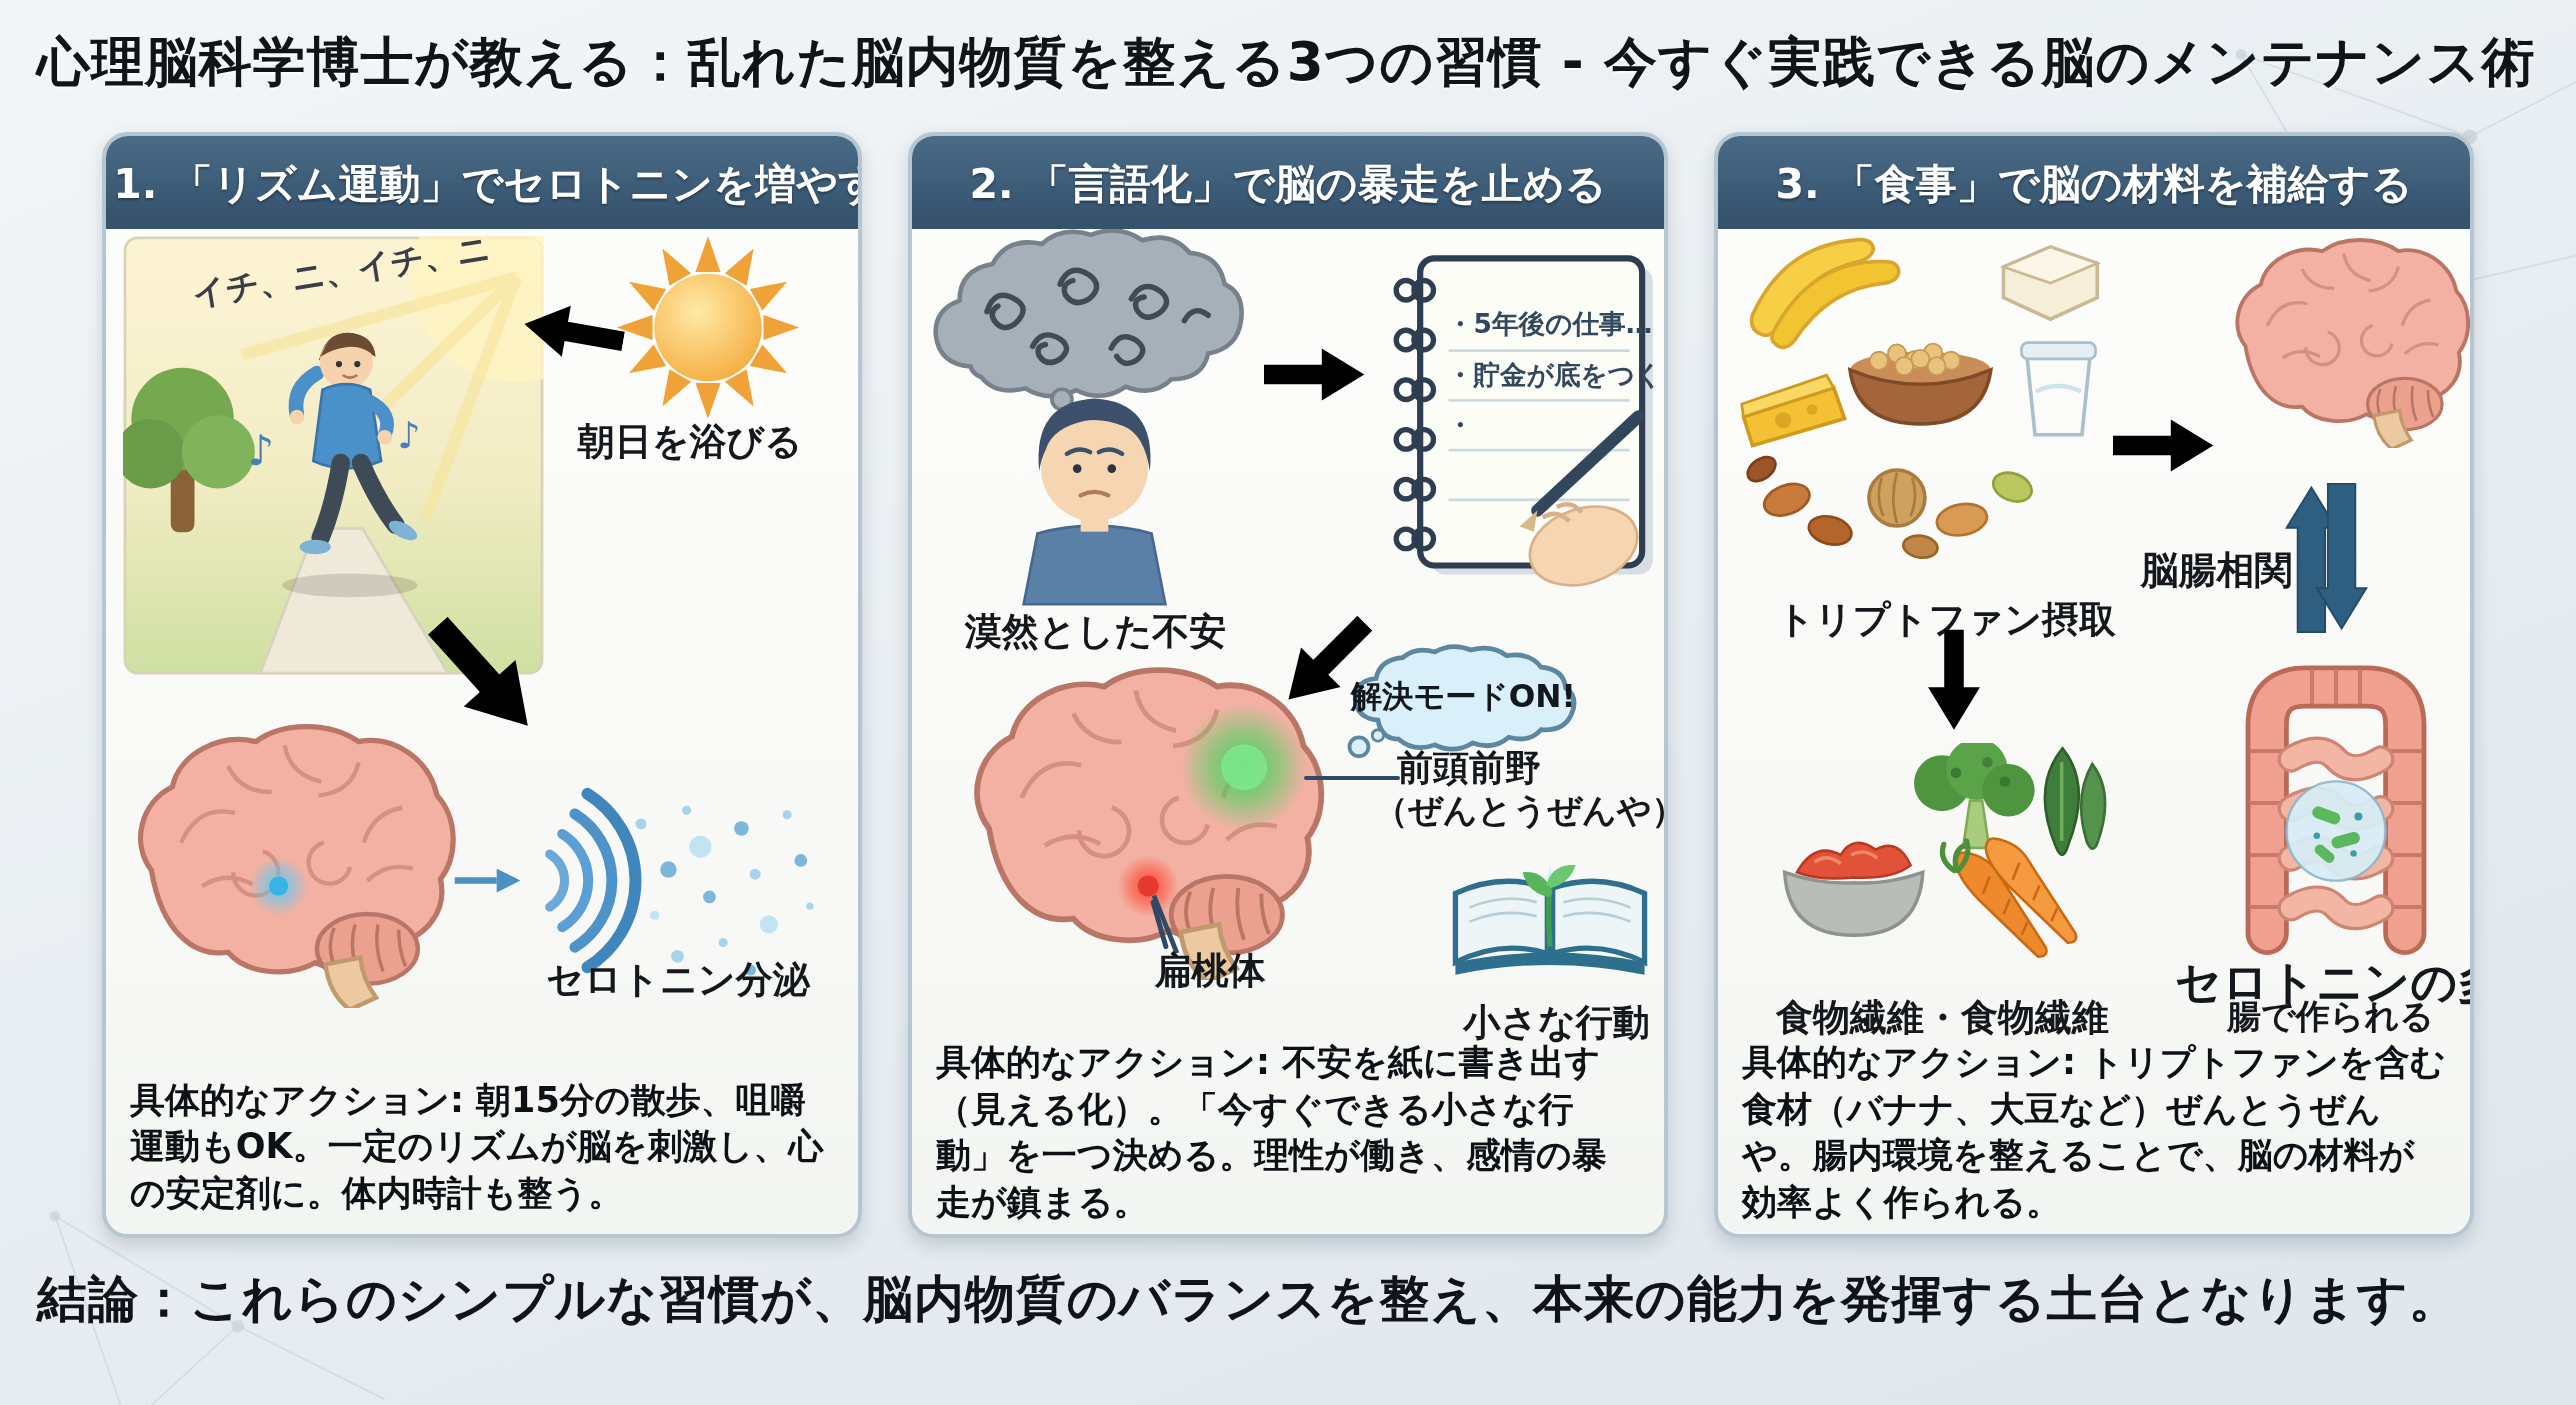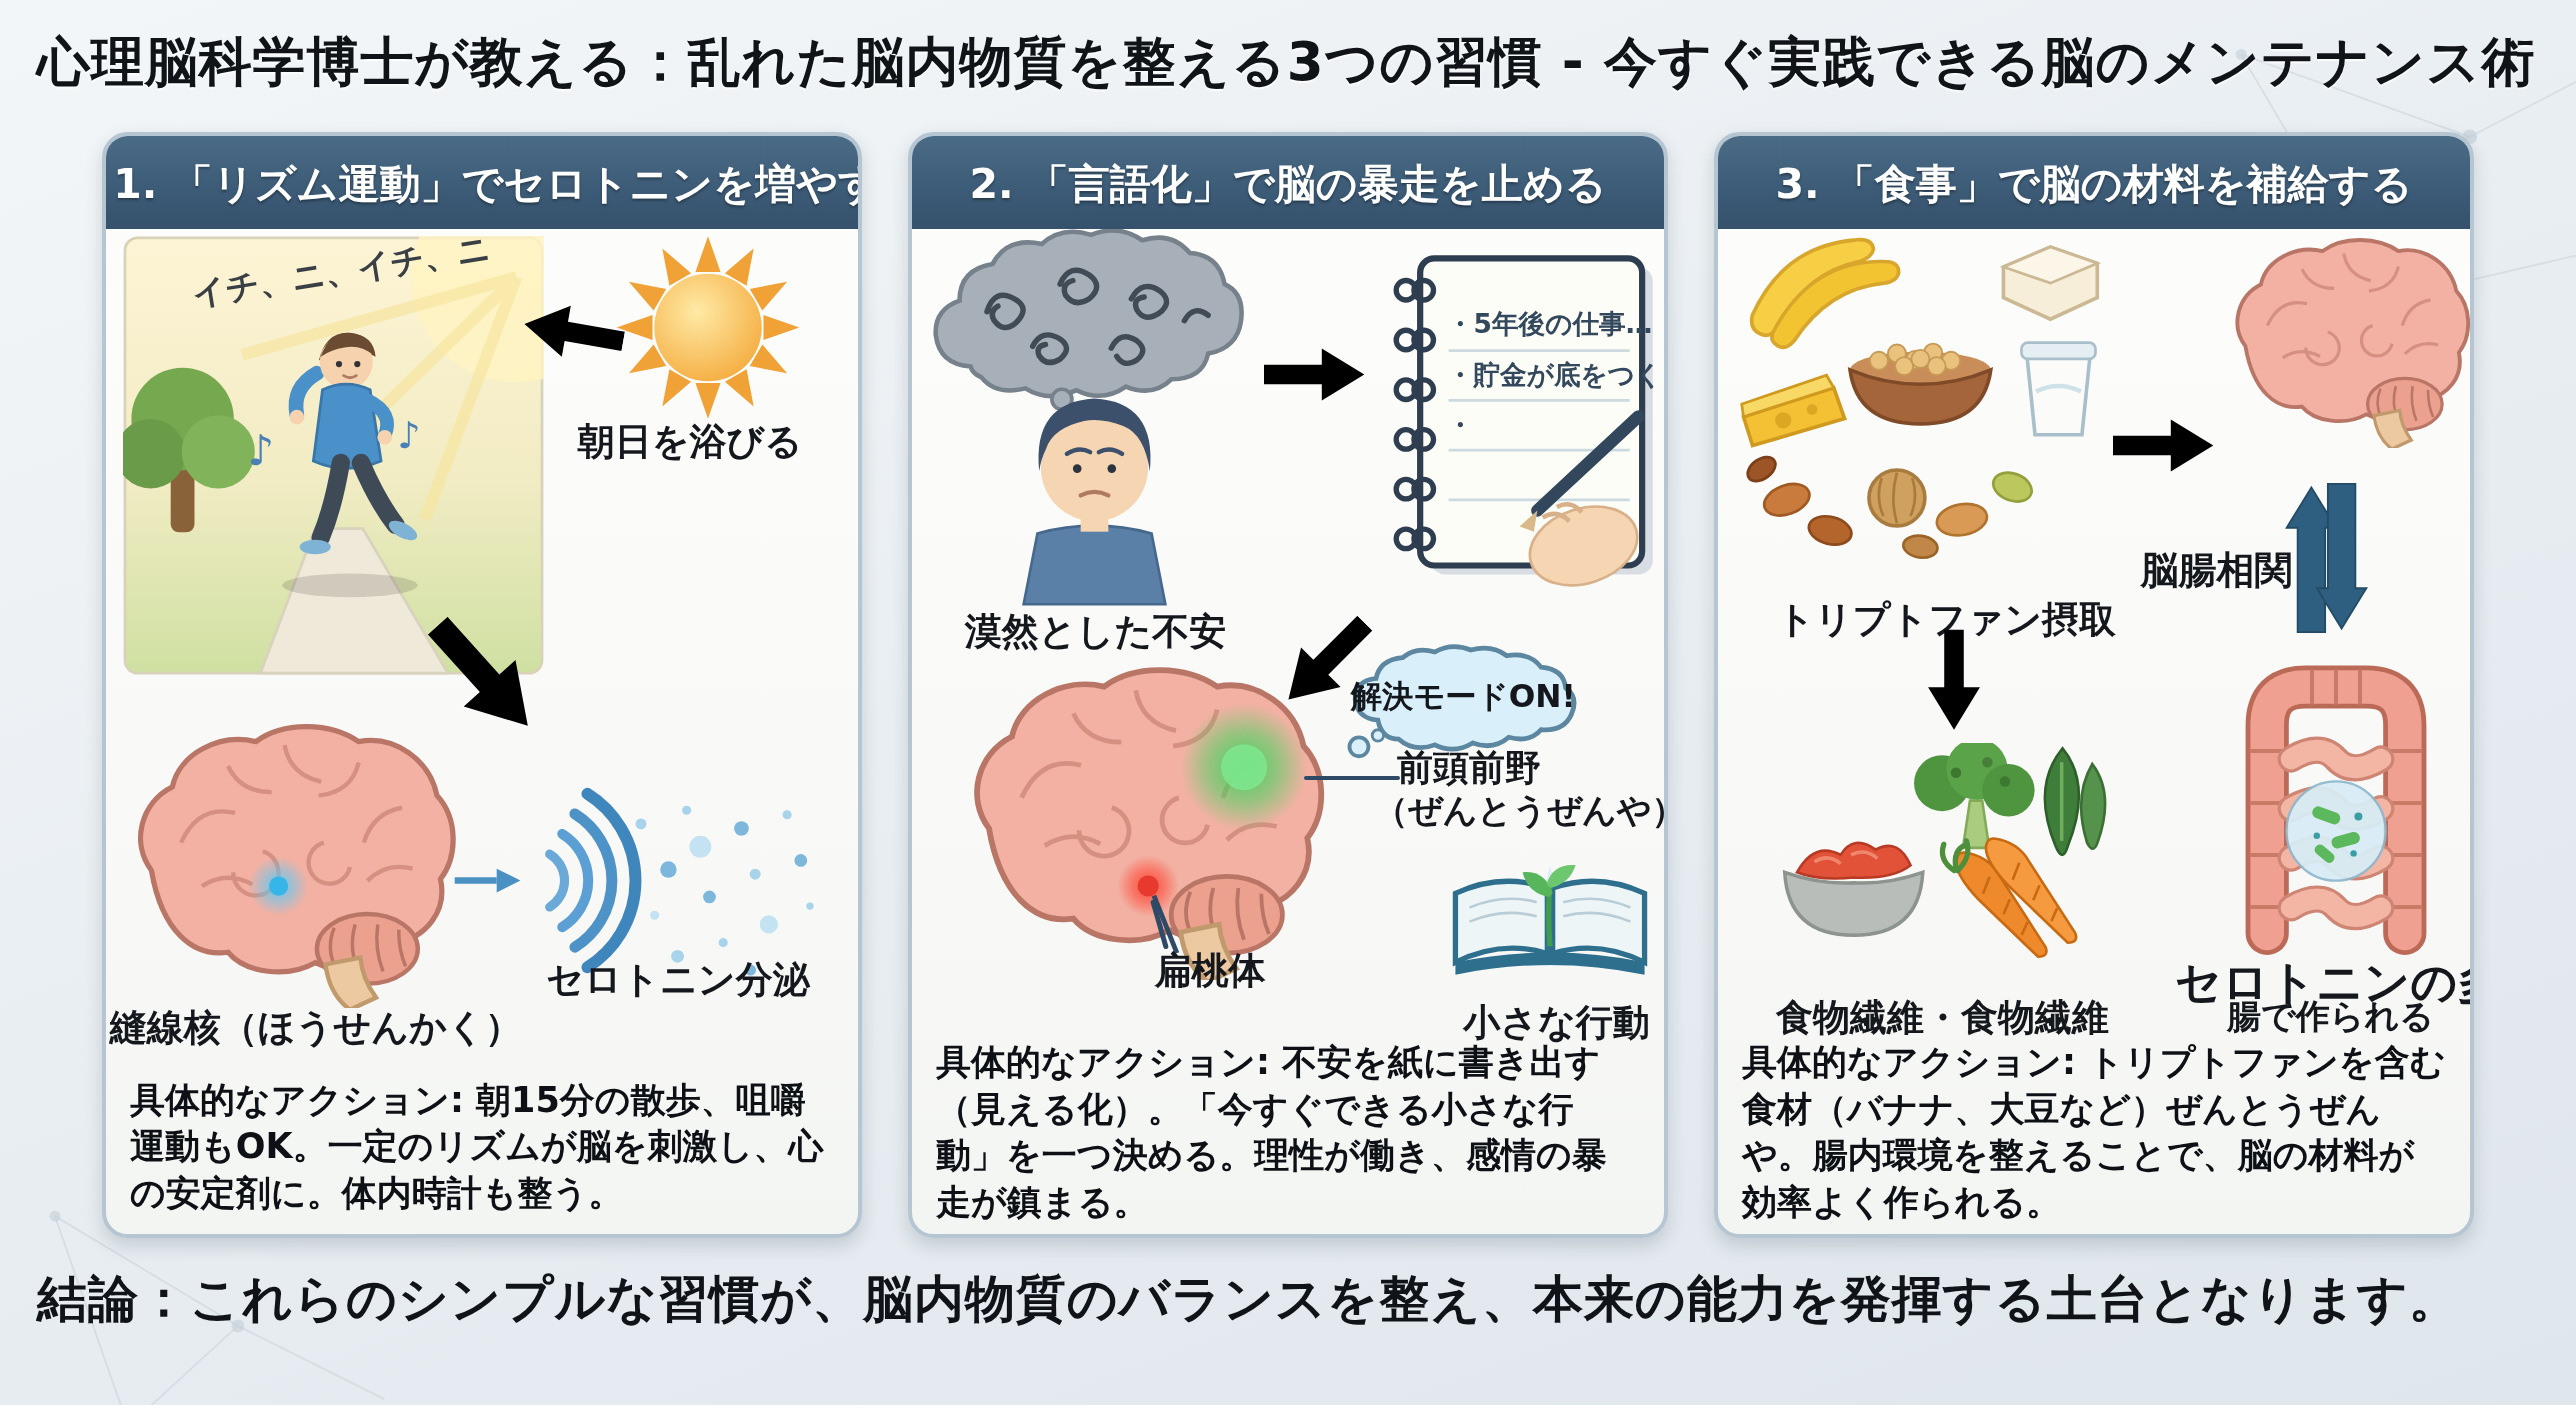--- a/index.html
+++ b/index.html
@@ -234,21 +234,20 @@
             <circle cx="370" cy="60" r="5" fill="#a9d3ea"></circle>
               <circle cx="385" cy="110" r="7" fill="#7db8dc"></circle>
             <circle cx="395" cy="160" r="4" fill="#a9d3ea"></circle>
               <circle cx="330" cy="230" r="6" fill="#7db8dc"></circle>
             <circle cx="250" cy="215" r="7" fill="#a9d3ea"></circle>
           </g>
         </svg>
 
         <div class="label" style="left:430px;top:730px;width:284px">セロトニン分泌</div>
 
-        <div class="label" style="left:3.7px;top:778px;width:430px;text-align:left">縫線核（ほうせんかく）</div>
       </div>
       <p class="panel-action">具体的なアクション: 朝15分の散歩、咀嚼運動もOK。一定のリズムが脳を刺激し、心の安定剤に。体内時計も整う。</p>
     </section>
 
     <section class="panel">
       <header class="panel-header">2. 「言語化」で脳の暴走を止める</header>
       <div class="panel-body">
 
         <svg class="abs" style="left:11px;top:0" width="329" height="188" viewBox="0 0 360 205">
           <path d="M52,150 Q18,148 14,116 Q12,88 40,78 Q40,44 76,38 Q92,8 130,16 Q152,-4 184,6 Q214,-6 240,12 Q272,2 292,26 Q324,28 330,60 Q352,70 348,100 Q344,130 312,136 Q306,164 272,164 Q252,184 222,172 Q196,190 168,176 Q138,190 112,174 Q80,182 64,162 Q54,158 52,150 Z" fill="#a7b0b9" stroke="#76818c" stroke-width="5"></path>

